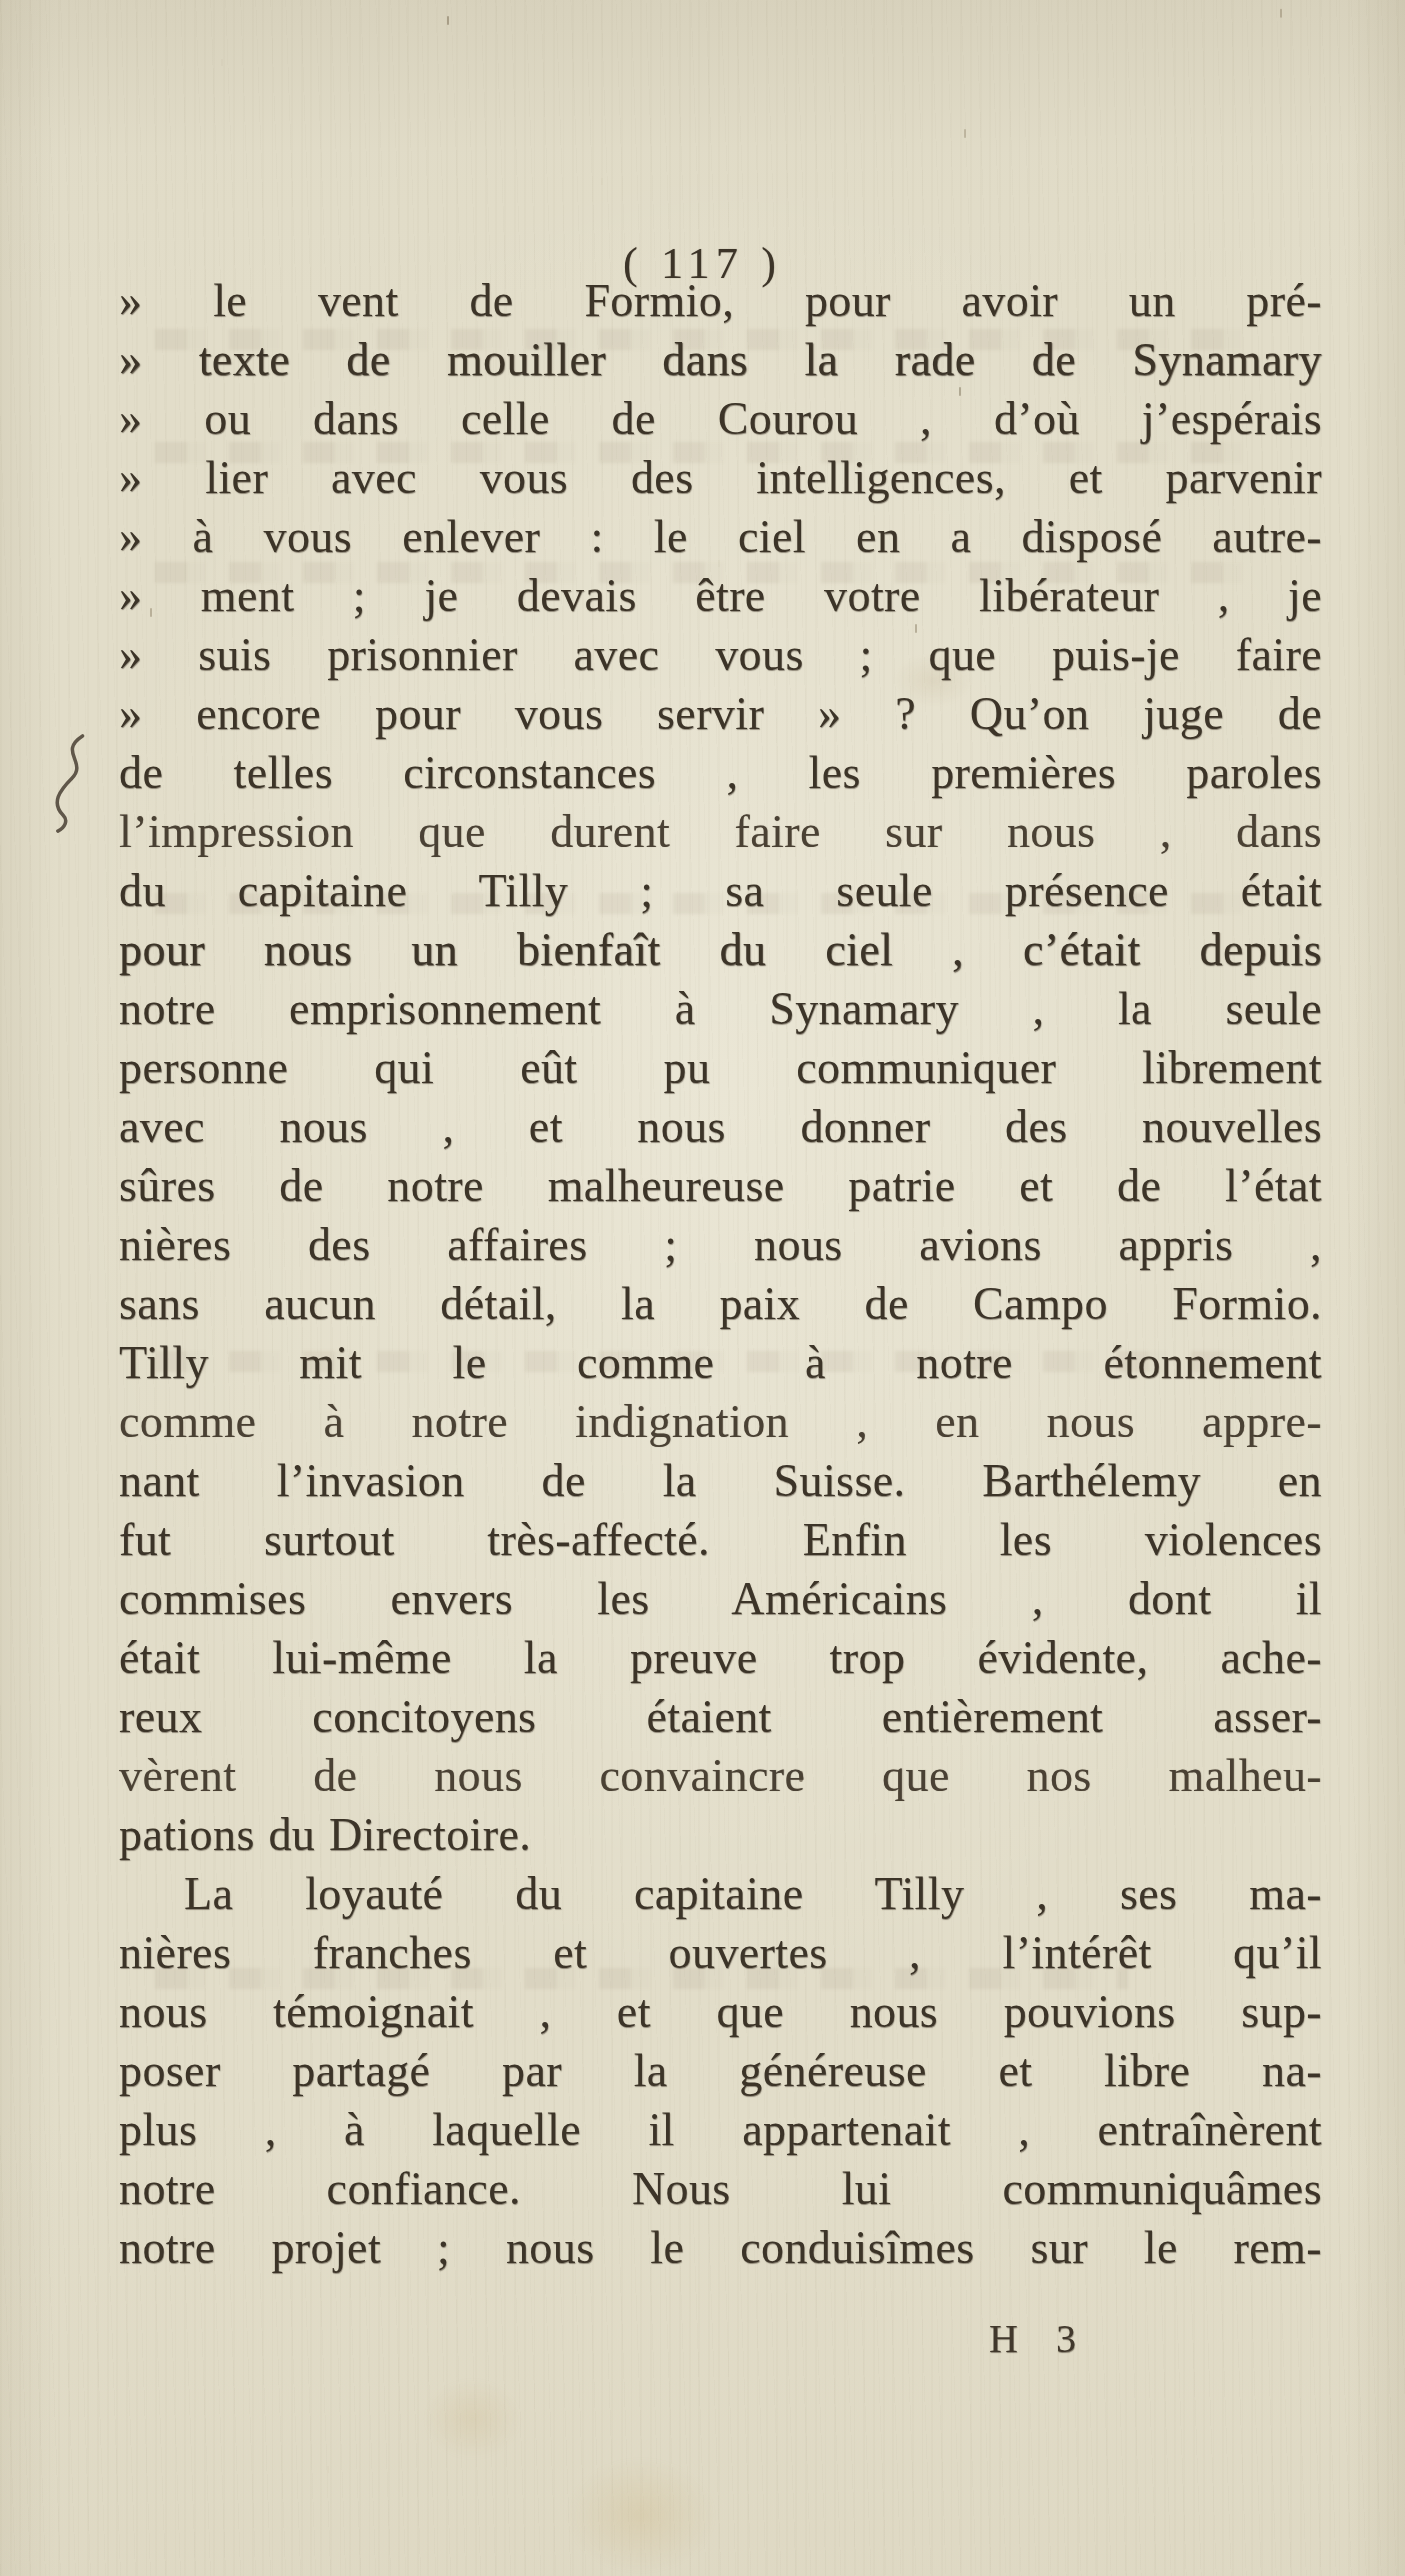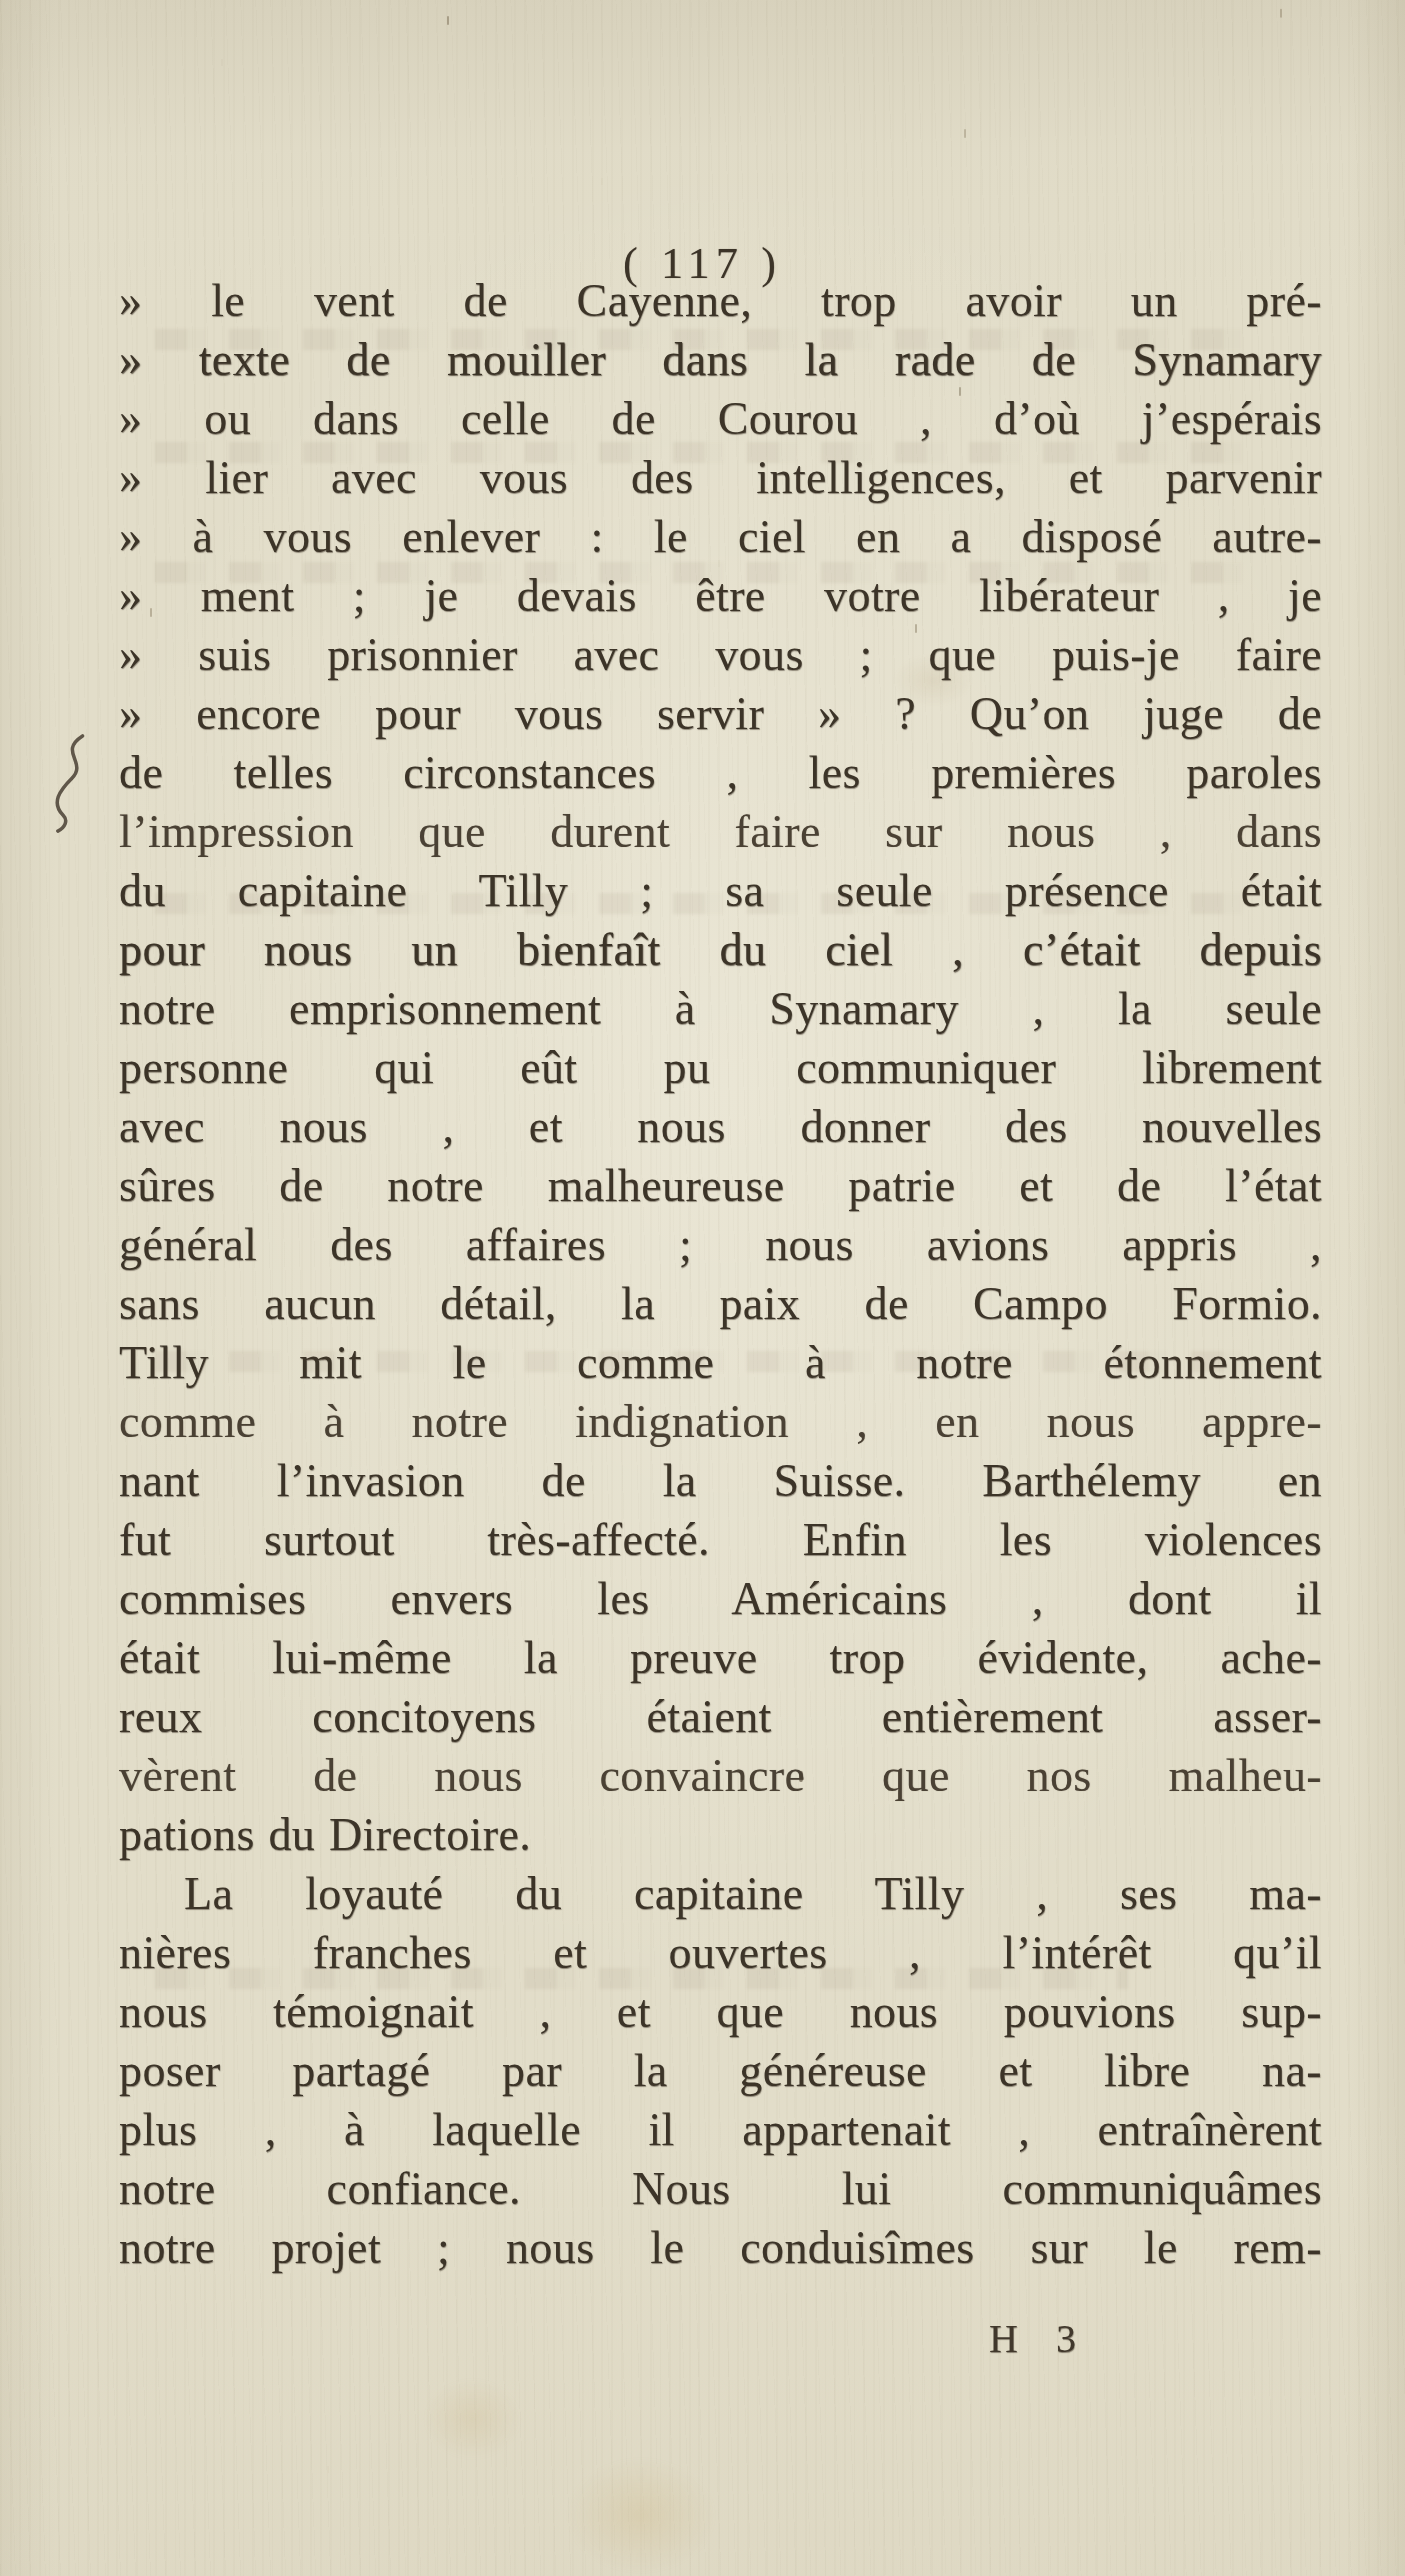--- a/index.html
+++ b/index.html
@@ -100,37 +100,37 @@
   <div class="bleed b5"></div>
   <div class="bleed b6"></div>
 
   <div class="header">( 117 )</div>
 
   <svg class="flourish" width="74" height="103" viewBox="0 0 84 116">
     <path d="M46 4 C 18 22, 52 34, 34 52 C 20 66, 10 80, 24 94 C 30 100, 26 108, 18 112" fill="none" stroke="#4a4034" stroke-width="4" stroke-linecap="round"></path>
   </svg>
 
   <div class="text-block">
-      <div class="line">» le vent de Cayenne, trop avoir un pré-</div>
+      <div class="line">» le vent de Formio, pour avoir un pré-</div>
       <div class="line">» texte de mouiller dans la rade de Synamary</div>
       <div class="line">» ou dans celle de Courou , d’où j’espérais</div>
       <div class="line">» lier avec vous des intelligences, et parvenir</div>
       <div class="line">» à vous enlever : le ciel en a disposé autre-</div>
       <div class="line">» ment ; je devais être votre libérateur , je</div>
       <div class="line">» suis prisonnier avec vous ; que puis-je faire</div>
       <div class="line">» encore pour vous servir » ? Qu’on juge de</div>
       <div class="line">de telles circonstances , les premières paroles</div>
       <div class="line">l’impression que durent faire sur nous , dans</div>
       <div class="line">du capitaine Tilly ; sa seule présence était</div>
       <div class="line">pour nous un bienfaît du ciel , c’était depuis</div>
       <div class="line">notre emprisonnement à Synamary , la seule</div>
       <div class="line">personne qui eût pu communiquer librement</div>
       <div class="line">avec nous , et nous donner des nouvelles</div>
       <div class="line">sûres de notre malheureuse patrie et de l’état</div>
-      <div class="line">général des affaires ; nous avions appris ,</div>
+      <div class="line">nières des affaires ; nous avions appris ,</div>
       <div class="line">sans aucun détail, la paix de Campo Formio.</div>
       <div class="line">Tilly mit le comme à notre étonnement</div>
       <div class="line">comme à notre indignation , en nous appre-</div>
       <div class="line">nant l’invasion de la Suisse. Barthélemy en</div>
       <div class="line">fut surtout très-affecté. Enfin les violences</div>
       <div class="line">commises envers les Américains , dont il</div>
       <div class="line">était lui-même la preuve trop évidente, ache-</div>
       <div class="line">reux concitoyens étaient entièrement asser-</div>
       <div class="line">vèrent de nous convaincre que nos malheu-</div>
       <div class="line nojust">pations du Directoire.</div>

